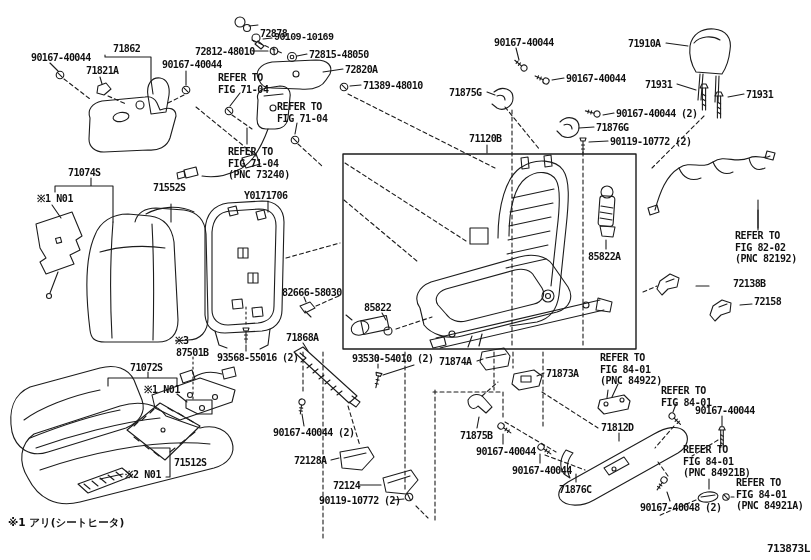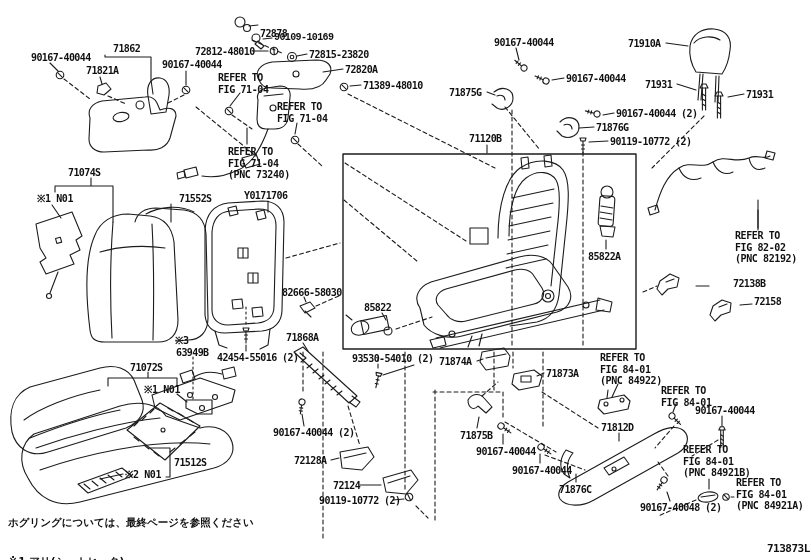--- a/index.html
+++ b/index.html
@@ -400,21 +400,21 @@
 </svg>
 
 <div id="labels-layer">
       <div class="lbl part" style="left: 31px; top: 52px;">90167-40044</div>
       <div class="lbl part" style="left: 113px; top: 43px;">71862</div>
       <div class="lbl part" style="left: 86px; top: 65px; text-align: right;">71821A</div>
       <div class="lbl part" style="left: 162px; top: 59px;">90167-40044</div>
       <div class="lbl part" style="left: 260px; top: 28px;">72878</div>
       <div class="lbl part" style="left: 274px; top: 32px; font-family: Liberation Mono, monospace;">90109-10169</div>
       <div class="lbl part" style="left: 195px; top: 46px;">72812-48010</div>
-      <div class="lbl part" style="left: 309px; top: 49px;">72815-23820</div>
+      <div class="lbl part" style="left: 309px; top: 49px;">72815-48050</div>
       <div class="lbl part" style="left: 345px; top: 64px;">72820A</div>
       <div class="lbl part" style="left: 363px; top: 80px;">71389-48010</div>
       <div class="lbl note" style="left: 218px; top: 72px;">REFER TO
 FIG 71-04</div>
       <div class="lbl note" style="left: 277px; top: 101px;">REFER TO
 FIG 71-04</div>
       <div class="lbl note" style="left: 228px; top: 146px;">REFER TO
 FIG 71-04
 (PNC 73240)</div>
       <div class="lbl part" style="left: 494px; top: 37px;">90167-40044</div>
@@ -427,40 +427,40 @@
       <div class="lbl part" style="left: 596px; top: 122px;">71876G</div>
       <div class="lbl part" style="left: 610px; top: 136px;">90119-10772 (2)</div>
       <div class="lbl part" style="left: 469px; top: 133px;">71120B</div>
       <div class="lbl note" style="left: 735px; top: 230px;">REFER TO
 FIG 82-02
 (PNC 82192)</div>
       <div class="lbl part" style="left: 733px; top: 278px;">72138B</div>
       <div class="lbl part" style="left: 754px; top: 296px;">72158</div>
       <div class="lbl part" style="left: 68px; top: 167px;">71074S</div>
       <div class="lbl note" style="left: 37px; top: 193px;">※1 N01</div>
-      <div class="lbl part" style="left: 153px; top: 193px; margin-left: 26px;">71552S</div>
+      <div class="lbl part" style="left: 153px; top: 182px;">71552S</div>
       <div class="lbl part" style="left: 244px; top: 190px;">Y0171706</div>
       <div class="lbl part" style="left: 282px; top: 287px;">82666-58030</div>
       <div class="lbl part" style="left: 364px; top: 302px; text-align: right;">85822</div>
       <div class="lbl part" style="left: 588px; top: 251px;">85822A</div>
       <div class="lbl part" style="left: 286px; top: 332px;">71868A</div>
       <div class="lbl part" style="left: 352px; top: 353px;">93530-54010 (2)</div>
       <div class="lbl part" style="left: 439px; top: 356px;">71874A</div>
       <div class="lbl part" style="left: 546px; top: 368px;">71873A</div>
       <div class="lbl note" style="left: 600px; top: 352px;">REFER TO
 FIG 84-01
 (PNC 84922)</div>
       <div class="lbl note" style="left: 661px; top: 385px;">REFER TO
 FIG 84-01</div>
       <div class="lbl part" style="left: 695px; top: 405px;">90167-40044</div>
       <div class="lbl note" style="left: 175px; top: 335px;">※3</div>
-      <div class="lbl part" style="left: 176px; top: 347px;">63949B</div>
+      <div class="lbl part" style="left: 176px; top: 347px;">87501B</div>
       <div class="lbl part" style="left: 130px; top: 362px;">71072S</div>
       <div class="lbl note" style="left: 144px; top: 384px;">※1 N01</div>
-      <div class="lbl part" style="left: 217px; top: 352px;">42454-55016 (2)</div>
+      <div class="lbl part" style="left: 217px; top: 352px;">93568-55016 (2)</div>
       <div class="lbl part" style="left: 273px; top: 427px;">90167-40044 (2)</div>
       <div class="lbl part" style="left: 174px; top: 457px;">71512S</div>
       <div class="lbl note" style="left: 125px; top: 469px;">※2 N01</div>
       <div class="lbl part" style="left: 294px; top: 455px;">72128A</div>
       <div class="lbl part" style="left: 333px; top: 480px;">72124</div>
       <div class="lbl part" style="left: 319px; top: 495px;">90119-10772 (2)</div>
       <div class="lbl part" style="left: 460px; top: 430px;">71875B</div>
       <div class="lbl part" style="left: 476px; top: 446px;">90167-40044</div>
       <div class="lbl part" style="left: 512px; top: 465px;">90167-40044</div>
       <div class="lbl part" style="left: 559px; top: 484px;">71876C</div>
@@ -468,21 +468,20 @@
       <div class="lbl note" style="left: 683px; top: 444px;">REFER TO
 FIG 84-01
 (PNC 84921B)</div>
       <div class="lbl note" style="left: 736px; top: 477px;">REFER TO
 FIG 84-01
 (PNC 84921A)</div>
       <div class="lbl part" style="left: 640px; top: 502px;">90167-40048 (2)</div>
     </div>
 
 <div id="footnotes">
-  <div>ホグリングについては、最終ページを参照ください</div>
   <div>※1 アリ(シートヒータ)</div>
   
   
   
 </div>
 
 <div id="doc-number">713873L</div>
 
 </div>
 

